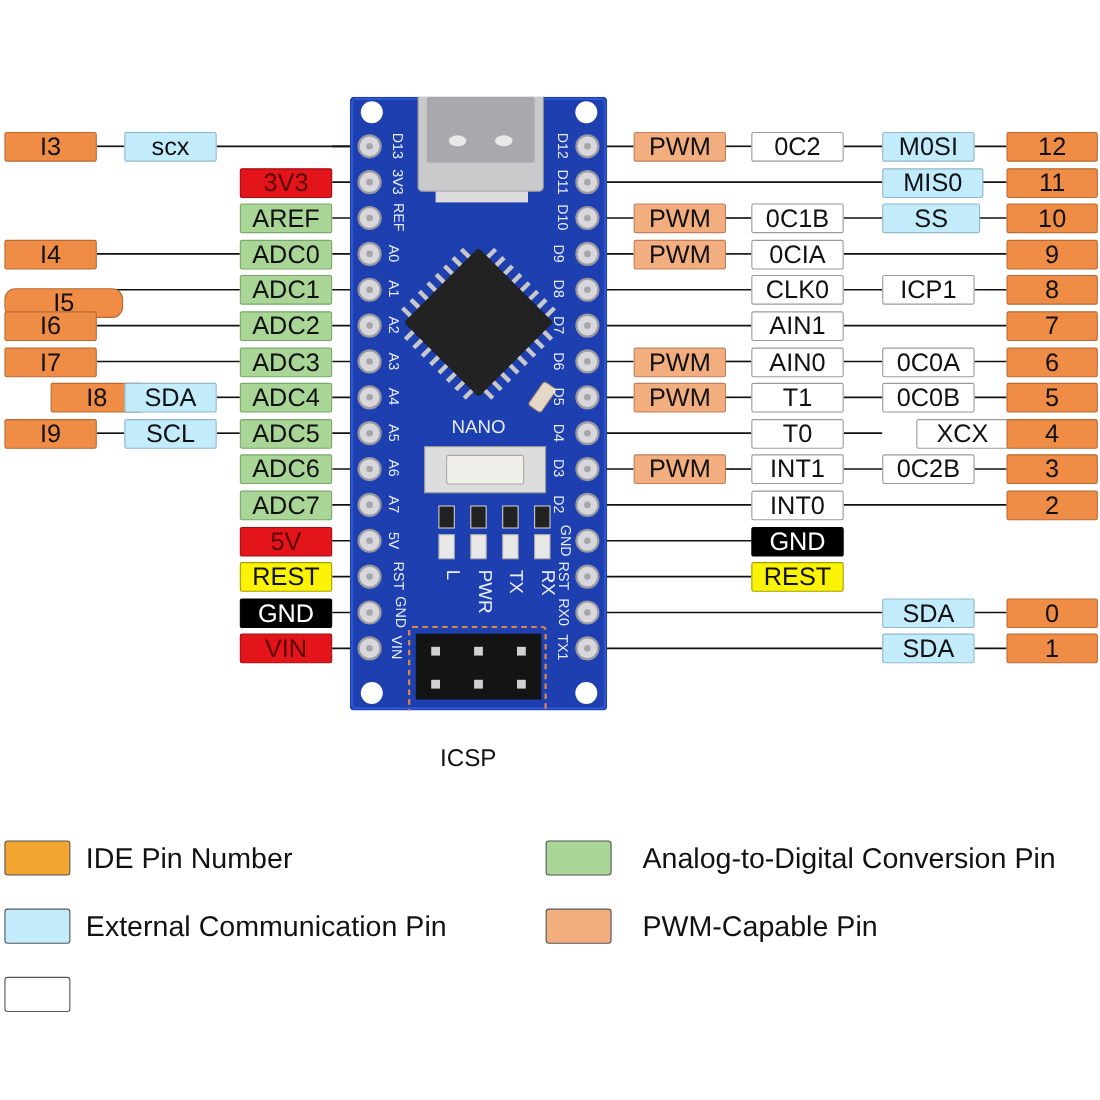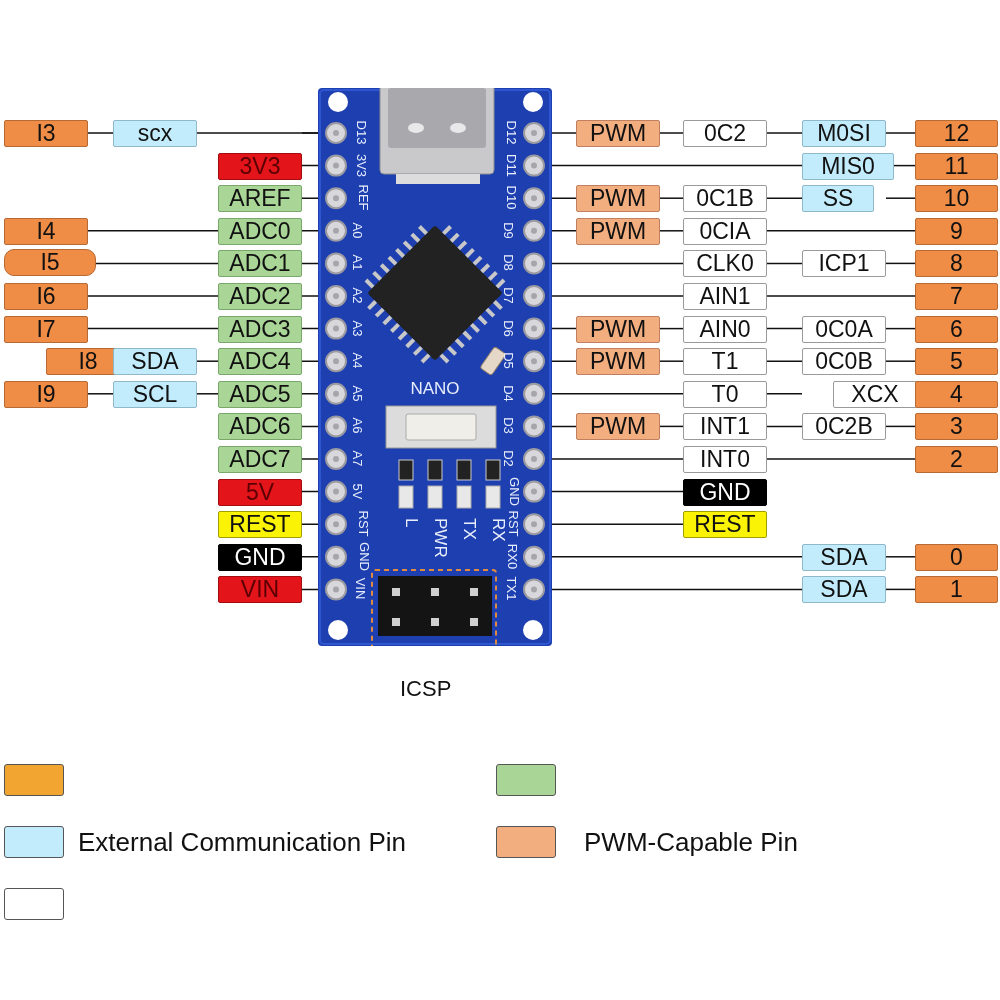--- a/index.html
+++ b/index.html
@@ -287,21 +287,21 @@
     <div class="silk" style="left: 500px; top: 548.8px;">RX0</div>
     <div class="silk" style="left: 500px; top: 581.4px;">TX1</div>
   </div>
 <div id="labels-layer">
     <div class="lbl c-ide" style="left: 4px; width: 84px; top: 120px;">I3</div>
     <div class="lbl c-comm" style="left: 113px; width: 84px; top: 120px;">scx</div>
     <div class="lbl c-power" style="left: 218px; width: 84px; top: 152.6px;">3V3</div>
     <div class="lbl c-adc" style="left: 218px; width: 84px; top: 185.2px;">AREF</div>
     <div class="lbl c-ide" style="left: 4px; width: 84px; top: 217.8px;">I4</div>
     <div class="lbl c-adc" style="left: 218px; width: 84px; top: 217.8px;">ADC0</div>
-    <div class="lbl c-ide" style="left: 4px; width: 92px; top: 249px; border-radius: 10px;">I5</div>
+    <div class="lbl c-ide" style="left: 4px; width: 108px; top: 262px; border-radius: 10px;">I5</div>
     <div class="lbl c-adc" style="left: 218px; width: 84px; top: 250.4px;">ADC1</div>
     <div class="lbl c-ide" style="left: 4px; width: 84px; top: 283px;">I6</div>
     <div class="lbl c-adc" style="left: 218px; width: 84px; top: 283px;">ADC2</div>
     <div class="lbl c-ide" style="left: 4px; width: 84px; top: 315.6px;">I7</div>
     <div class="lbl c-adc" style="left: 218px; width: 84px; top: 315.6px;">ADC3</div>
     <div class="lbl c-ide" style="left: 4px; width: 84px; top: 348.2px; margin-left: 42px;">I8</div>
     <div class="lbl c-comm" style="left: 113px; width: 84px; top: 348.2px;">SDA</div>
     <div class="lbl c-adc" style="left: 218px; width: 84px; top: 348.2px;">ADC4</div>
     <div class="lbl c-ide" style="left: 4px; width: 84px; top: 380.8px;">I9</div>
     <div class="lbl c-comm" style="left: 113px; width: 84px; top: 380.8px;">SCL</div>
@@ -313,21 +313,21 @@
     <div class="lbl c-gnd" style="left: 218px; width: 84px; top: 543.8px;">GND</div>
     <div class="lbl c-power" style="left: 218px; width: 84px; top: 576.4px;">VIN</div>
     <div class="lbl c-pwm" style="left: 576px; width: 84px; top: 120px;">PWM</div>
     <div class="lbl c-spec" style="left: 683px; width: 84px; top: 120px;">0C2</div>
     <div class="lbl c-comm" style="left: 802px; width: 84px; top: 120px;">M0SI</div>
     <div class="lbl c-ide" style="left: 915px; width: 83px; top: 120px;">12</div>
     <div class="lbl c-comm" style="left: 802px; width: 92px; top: 152.6px;">MIS0</div>
     <div class="lbl c-ide" style="left: 915px; width: 83px; top: 152.6px;">11</div>
     <div class="lbl c-pwm" style="left: 576px; width: 84px; top: 185.2px;">PWM</div>
     <div class="lbl c-spec" style="left: 683px; width: 84px; top: 185.2px;">0C1B</div>
-    <div class="lbl c-comm" style="left: 802px; width: 72px; top: 185.2px;">SS</div>
+    <div class="lbl c-comm" style="left: 802px; width: 89px; top: 185.2px;">SS</div>
     <div class="lbl c-ide" style="left: 915px; width: 83px; top: 185.2px;">10</div>
     <div class="lbl c-pwm" style="left: 576px; width: 84px; top: 217.8px;">PWM</div>
     <div class="lbl c-spec" style="left: 683px; width: 84px; top: 217.8px;">0CIA</div>
     <div class="lbl c-ide" style="left: 915px; width: 83px; top: 217.8px;">9</div>
     <div class="lbl c-spec" style="left: 683px; width: 84px; top: 250.4px;">CLK0</div>
     <div class="lbl c-spec" style="left: 802px; width: 84px; top: 250.4px;">ICP1</div>
     <div class="lbl c-ide" style="left: 915px; width: 83px; top: 250.4px;">8</div>
     <div class="lbl c-spec" style="left: 683px; width: 84px; top: 283px;">AIN1</div>
     <div class="lbl c-ide" style="left: 915px; width: 83px; top: 283px;">7</div>
     <div class="lbl c-pwm" style="left: 576px; width: 84px; top: 315.6px;">PWM</div>
@@ -353,23 +353,25 @@
     <div class="lbl c-ide" style="left: 915px; width: 83px; top: 543.8px;">0</div>
     <div class="lbl c-comm" style="left: 802px; width: 84px; top: 576.4px;">SDA</div>
     <div class="lbl c-ide" style="left: 915px; width: 83px; top: 576.4px;">1</div>
   </div>
 
 <div class="icsp-label">ICSP</div>
 
 <div id="legend">
     <div class="legend-item" style="left: 4px; top: 762px;">
       <div class="swatch" style="background: rgb(242, 165, 49);"></div>
+      <span class="legend-text">IDE Pin Number</span>
     </div>
     <div class="legend-item" style="left: 496px; top: 762px;">
       <div class="swatch" style="background: rgb(169, 213, 150); margin-right: 28px;"></div>
+      <span class="legend-text">Analog-to-Digital Conversion Pin</span>
     </div>
     <div class="legend-item" style="left: 4px; top: 824px;">
       <div class="swatch" style="background: rgb(194, 236, 251);"></div>
       <span class="legend-text">External Communication Pin</span>
     </div>
     <div class="legend-item" style="left: 496px; top: 824px;">
       <div class="swatch" style="background: rgb(243, 174, 127); margin-right: 28px;"></div>
       <span class="legend-text">PWM-Capable Pin</span>
     </div>
     <div class="legend-item" style="left: 4px; top: 886px;">

